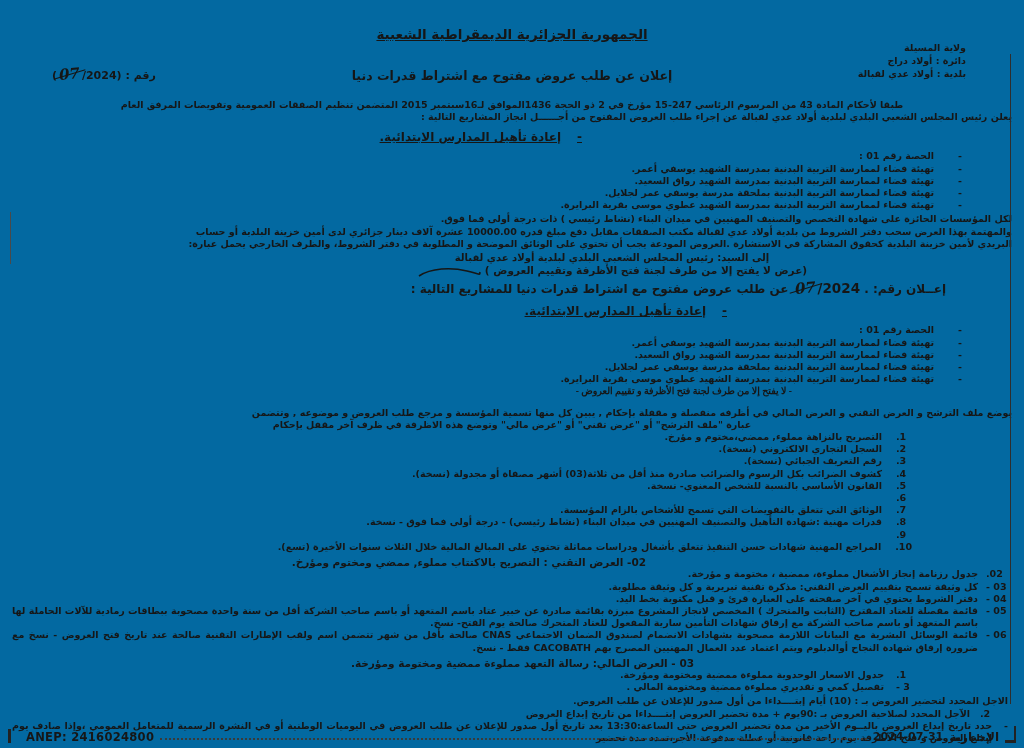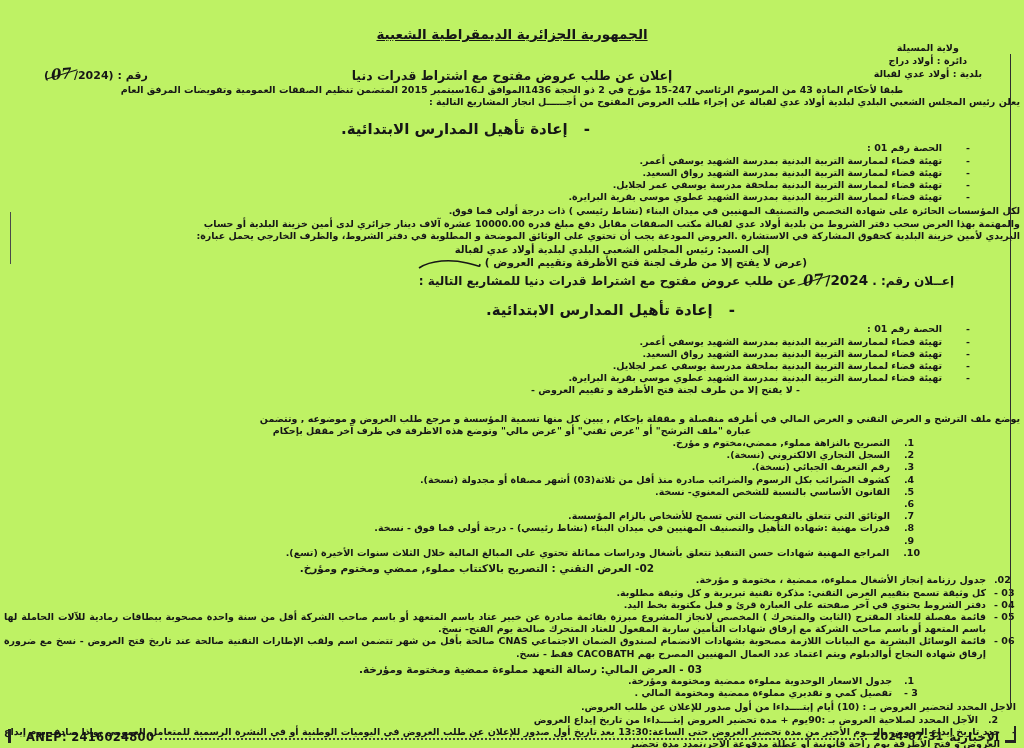--- a/index.html
+++ b/index.html
@@ -1,44 +1,44 @@
 <!DOCTYPE html>
 <html lang="ar"><head>
 <meta charset="utf-8">
 <style>
   html,body{margin:0;padding:0;background:#888;}
-  .doc{position:relative;width:1024px;height:748px;margin:0 auto;background:#bef264;color:#161616;
+  .doc{position:relative;width:1024px;height:748px;margin:0 auto;background:#0369a1;color:#161616;
        direction:rtl;font-family:"DejaVu Sans",sans-serif;font-weight:700;font-size:9.5px;
-       line-height:12.2px;padding:2px 4px;box-sizing:border-box;overflow:hidden;}
+       line-height:12.2px;padding:2px 12px;box-sizing:border-box;overflow:hidden;}
   .republic{margin:24px 0 0;text-align:center;font-size:13.5px;line-height:16px;
             text-decoration:underline;letter-spacing:.3px;font-weight:700;}
-  .region{position:absolute;top:42px;right:42px;text-align:center;font-size:9.5px;line-height:12.8px;}
+  .region{position:absolute;top:42px;right:58px;text-align:right;font-size:9.5px;line-height:12.8px;}
   .ann-row{position:relative;margin-top:26px;text-align:center;font-size:12.5px;line-height:15px;}
   .ann-number{position:absolute;left:40px;top:0;font-size:11px;}
   .hw{display:inline-block;font-family:"DejaVu Serif",serif;font-style:italic;font-weight:700;
       font-size:15px;line-height:10px;transform:rotate(-5deg);position:relative;padding:0 2px;}
   .hw::after{content:"";position:absolute;left:-4px;right:-4px;top:52%;
              border-top:1.5px solid #161616;transform:rotate(-12deg);}
-  .legal{margin-top:1px;text-align:center;}
+  .legal{margin-top:16px;text-align:center;}
   .declaration{text-align:right;}
-  .big-title{font-size:15px;line-height:22px;margin:10px 0 2px;white-space:nowrap;}
+  .big-title{font-size:12px;line-height:22px;margin:3px 0 2px;white-space:nowrap;text-decoration:underline;}
   .big-title .dash{margin-left:16px;}
   .t1{padding-right:430px;}
   .t2{padding-right:285px;}
   .lot-row{padding-right:50px;display:flex;gap:20px;}
   .bullet{flex:none;width:8px;}
-  .closing{padding-right:50px;display:flex;gap:20px;}
+  .closing{padding-right:50px;display:flex;gap:20px;font-family:Liberation Serif, serif;}
   .closing .ctext{padding-right:170px;}
   .participation{margin-top:2px;}
   .addressee{text-align:center;transform:translateX(100px);font-size:10px;margin-top:2px;}
   .env-note{text-align:center;transform:translateX(100px);font-size:10.5px;}
   .env-note svg{vertical-align:middle;margin:0 4px -2px 0;}
   .second-ann{margin-top:4px;font-size:12px;line-height:16px;padding-right:66px;}
   .second-ann .num-big{font-size:13.5px;}
-  .submission{margin-top:16px;}
+  .submission{margin-top:9px;}
   .submission .l2{text-align:center;}
   .sec-heading{margin-top:3px;font-size:10.5px;}
   .h-cand{padding-right:222px;}
   .h-tech{padding-right:366px;}
   .h-fin{padding-right:318px;}
   .cand-row{padding-right:100px;display:flex;gap:14px;}
   .cnum{flex:none;min-width:16px;text-align:left;}
   .ctext{flex:1;}
   .tech-row{display:flex;gap:8px;padding-right:4px;}
   .tech-row .cnum{min-width:22px;}

